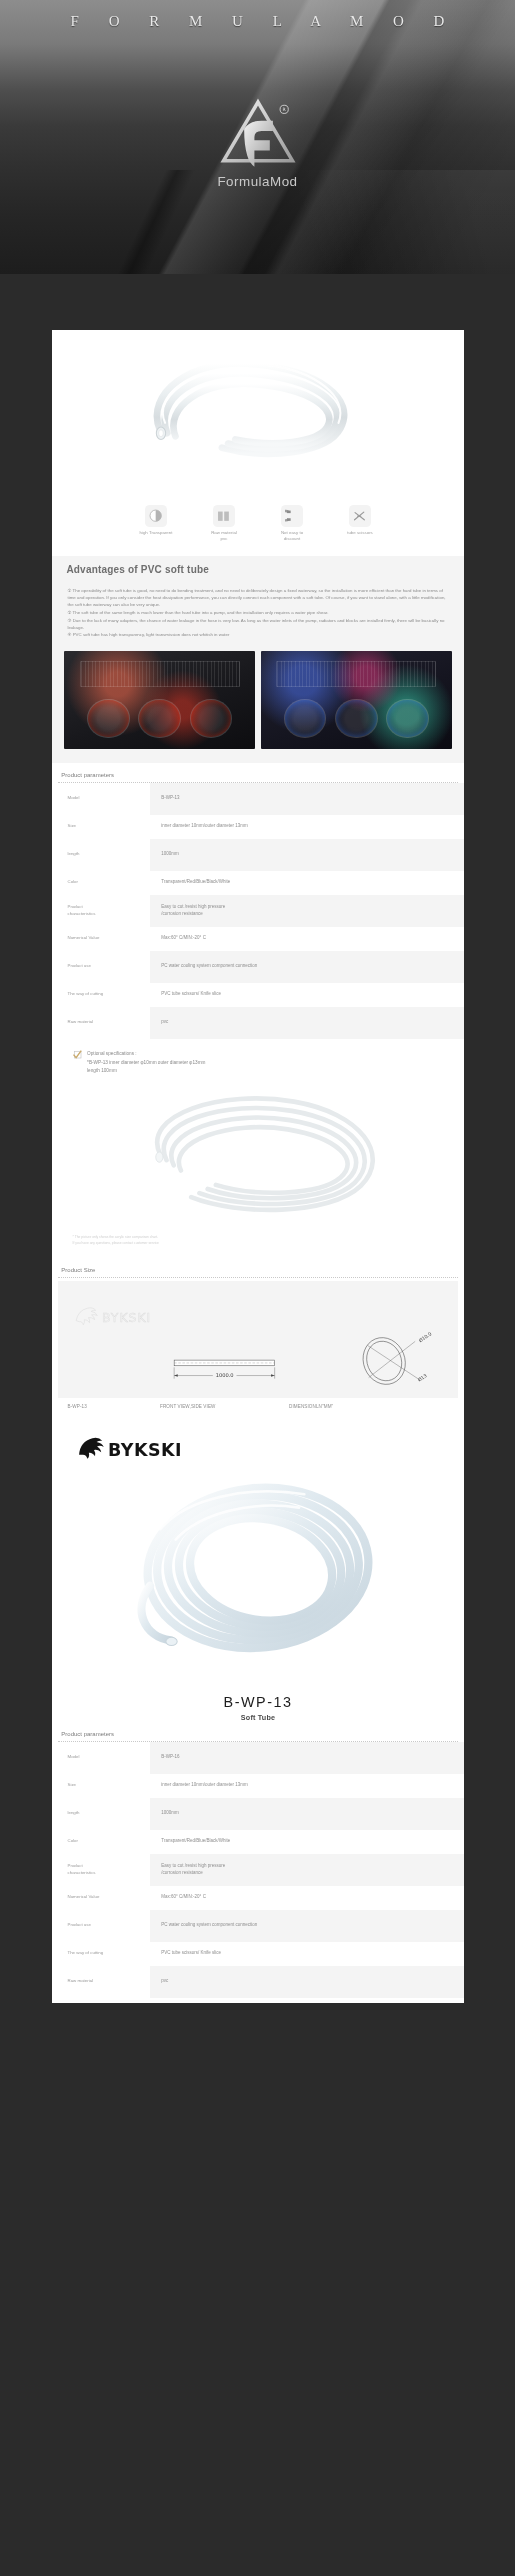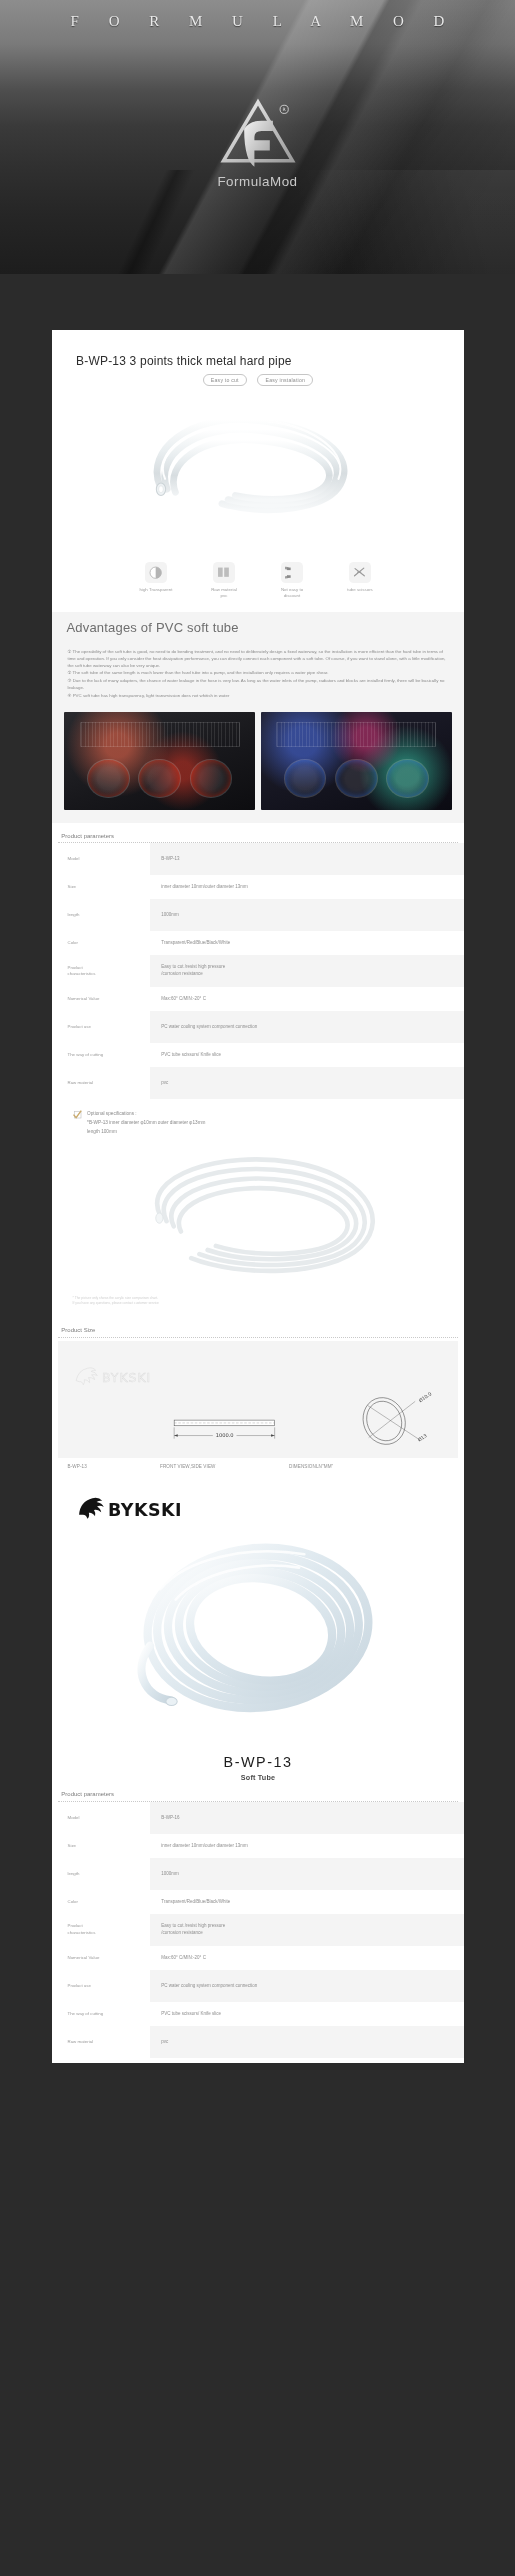--- a/index.html
+++ b/index.html
@@ -110,21 +110,21 @@
   .feature .cap {
     font-size: 4.4px; color: #a0a0a0; line-height: 1.35;
   }
 
   
   .band {
     background: #f4f4f4;
     padding: 8.2px 0 6.2px 0;
   }
   .band h2 {
-    font-size: 13px; font-weight: 400; color: #6e6e6e;
+    font-size: 10px; font-weight: 700; color: #6e6e6e;
     padding-left: 14.4px; letter-spacing: 0.2px;
   }
   .body-copy {
     background: #f4f4f4;
     padding: 6.2px 15.5px 9.3px 15.5px;
     font-size: 4.4px;
     line-height: 1.62;
     color: #8b8b8b;
   }
   .body-copy p { margin-bottom: 0.5px; }
@@ -251,27 +251,20 @@
       <path d="M58 64 q10 -16 34 -16 h22 v20 h-22 q-14 0 -14 12 v6 h30 v20 h-30 v32 q-10 -8 -14 -22 q-6 -20 -6 -52 z" fill="url(#lg1)"></path>
       <circle cx="136" cy="26" r="8" fill="none" stroke="#e2e2e2" stroke-width="1.6"></circle>
       <text x="136" y="30" font-size="9" text-anchor="middle" fill="#e2e2e2" font-family="DejaVu Sans, sans-serif">R</text>
     </svg>
     <div class="logo-word">FormulaMod</div>
   </div>
 </div>
 
 <div class="sheet">
 
-  <div>
-    <div class="product-title">B-WP-13 3 points thick metal hard pipe</div>
-    <div class="tag-row">
-      <span class="tag">Easy to cut</span>
-      <span class="tag">Easy instalation</span>
-    </div>
-  </div>
 
   <div class="hero">
     <svg width="289" height="155" viewBox="0 0 560 300">
       <defs>
         <linearGradient id="tg" x1="0" y1="0" x2="0" y2="1">
           <stop offset="0%" stop-color="#ffffff"></stop>
           <stop offset="35%" stop-color="#e9eef0"></stop>
           <stop offset="60%" stop-color="#d7dde0"></stop>
           <stop offset="100%" stop-color="#f6f8f9"></stop>
         </linearGradient>

